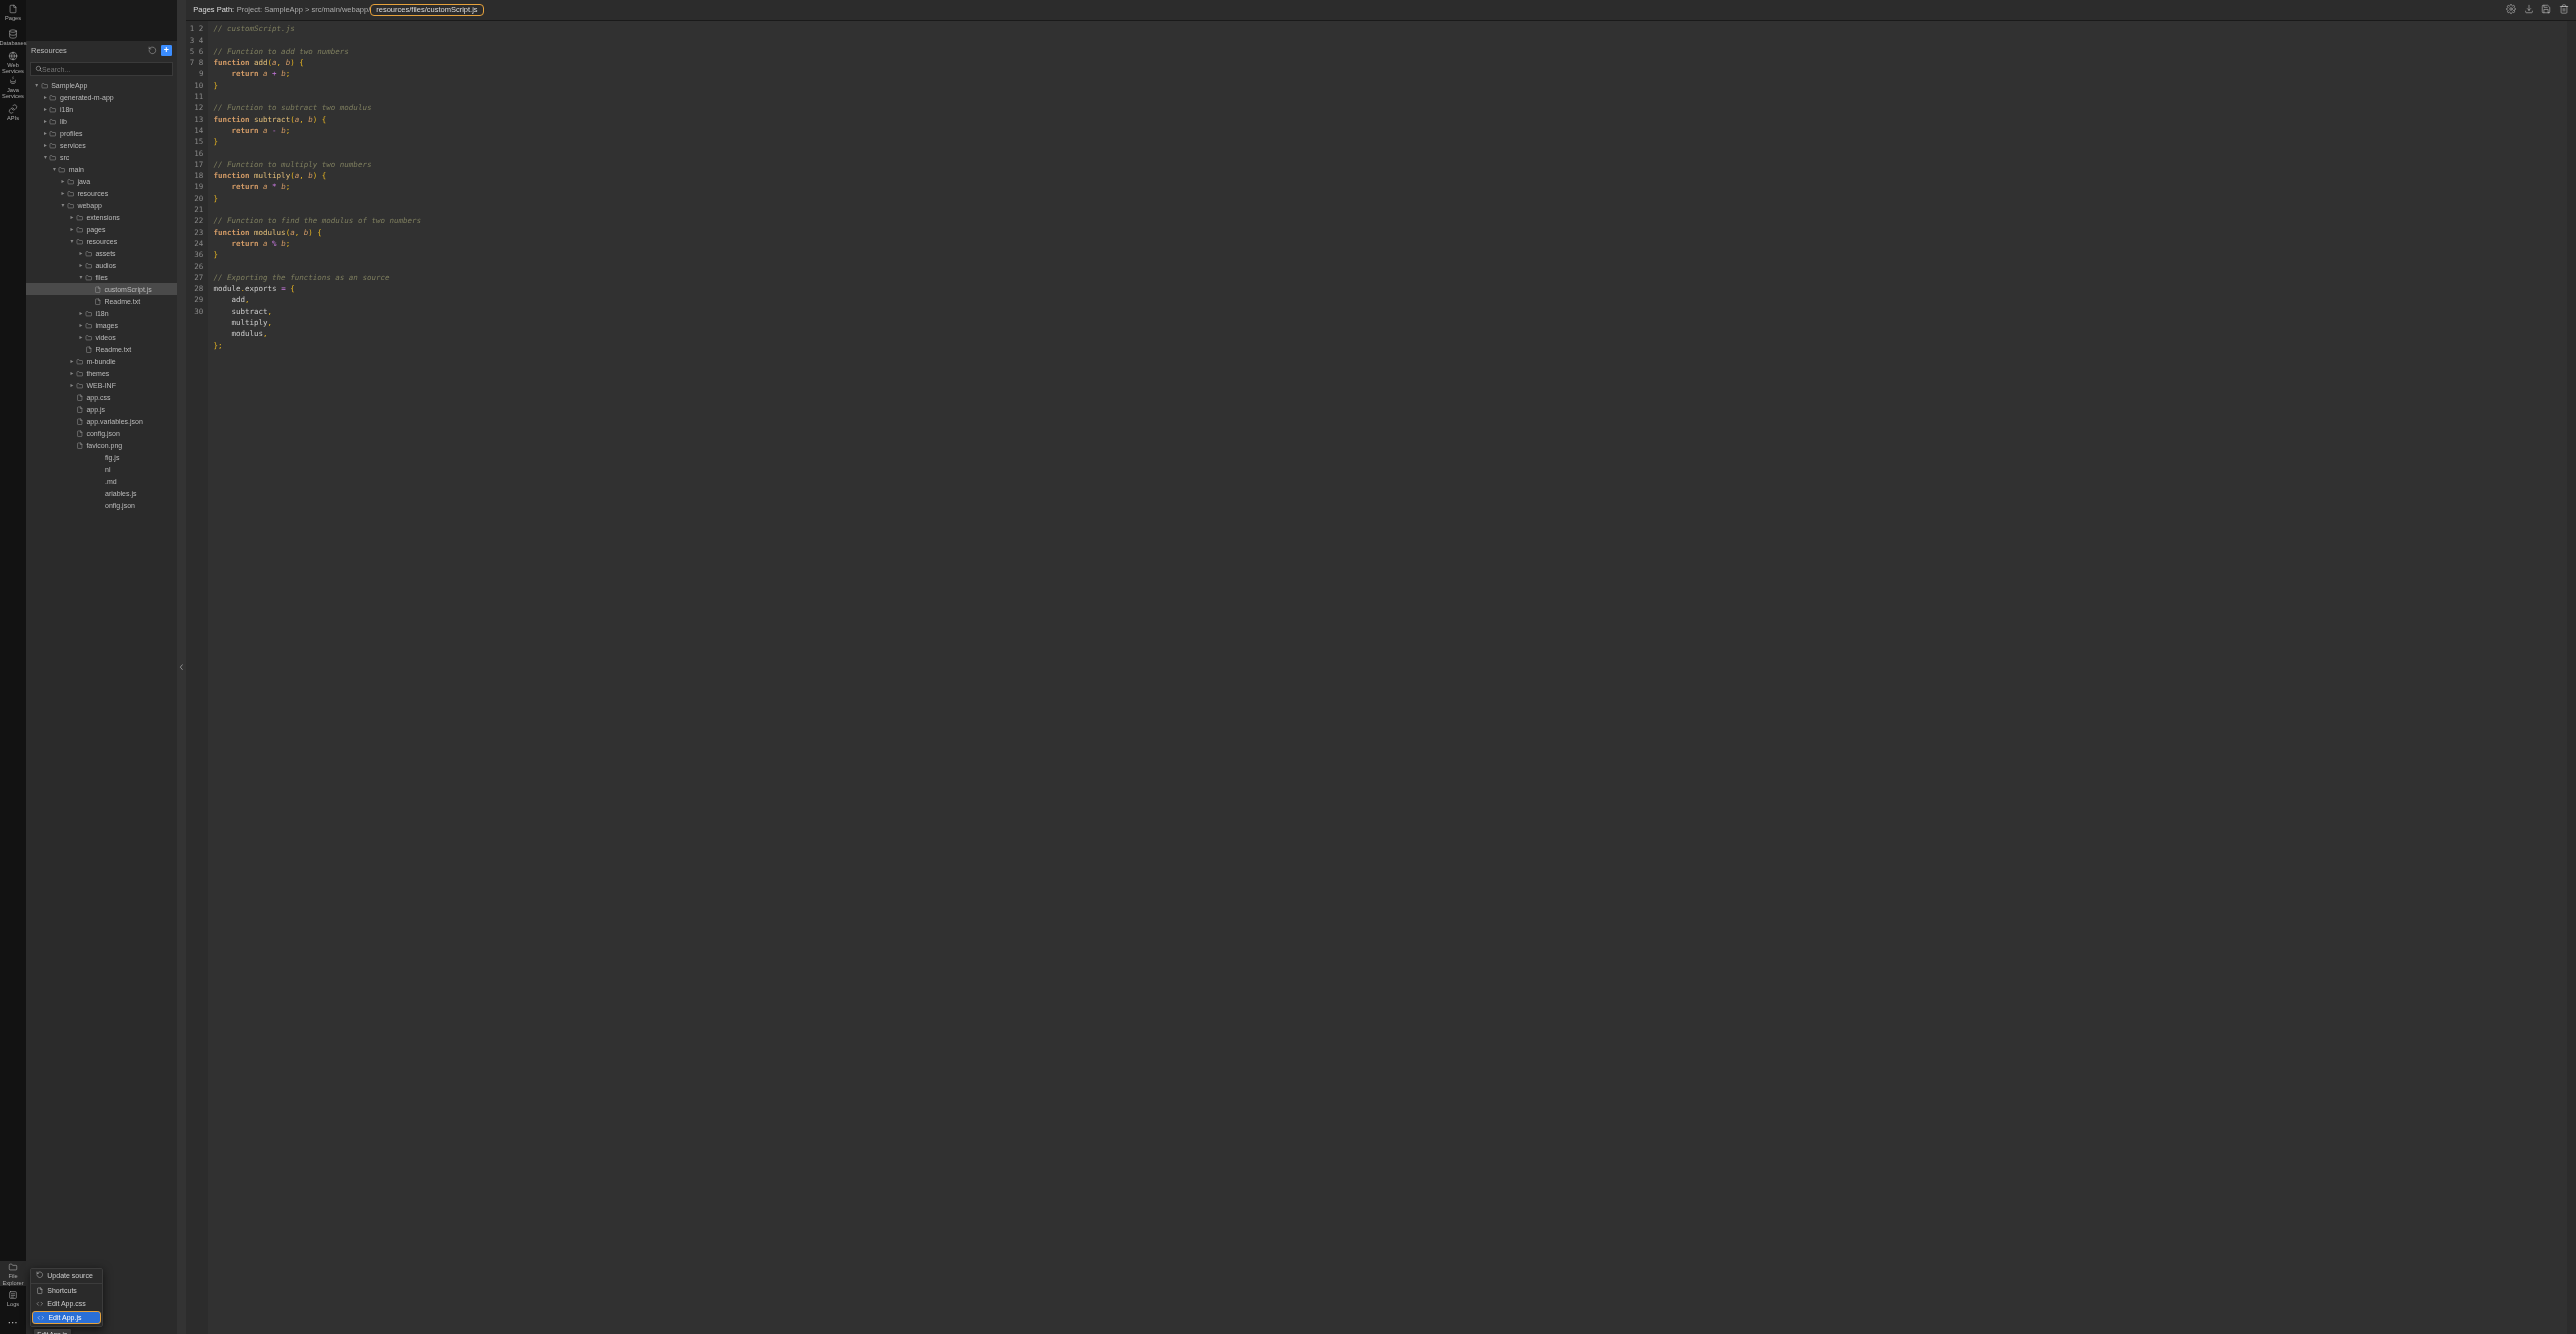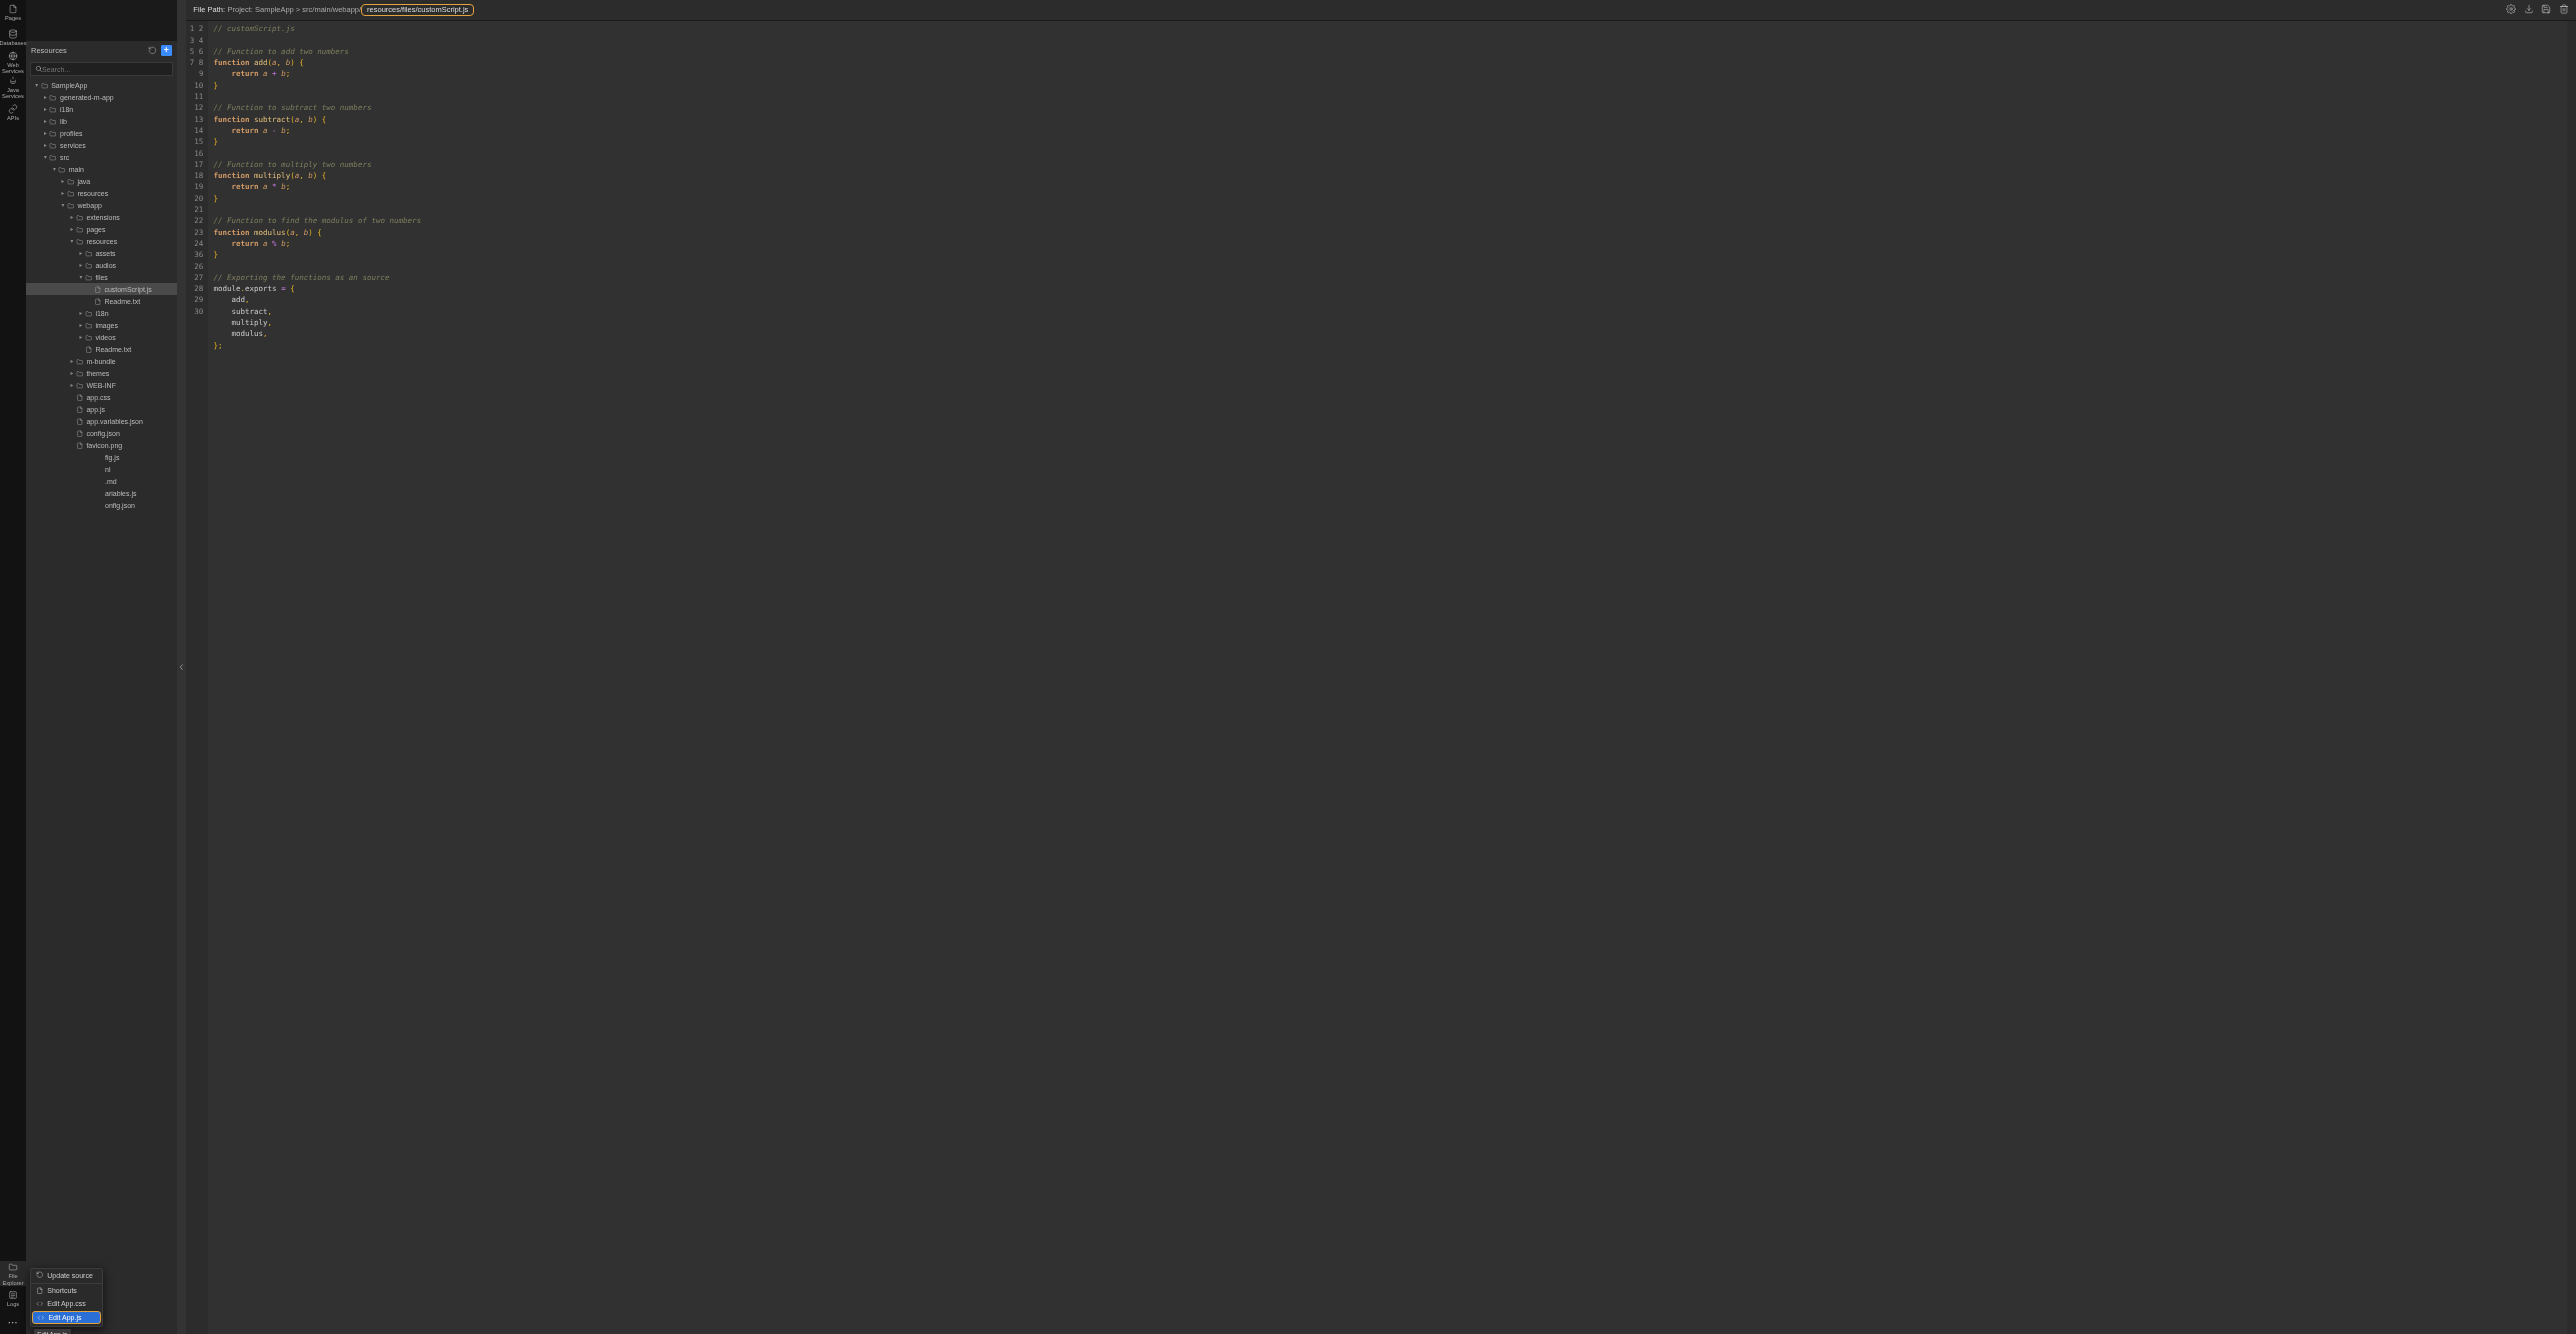--- a/index.html
+++ b/index.html
@@ -484,21 +484,21 @@
   </div>
 
   <div class="collapse-toggle">
     <svg width="5" height="6.3" viewBox="0 0 10 16">
         <path d="M7 2 2 8l5 6"></path>
       </svg>
   </div>
 
   <div class="editor-area">
     <div class="path-bar">
-      <span class="label">File Path:</span>
+      <span class="label">Pages Path:</span>
       <span>Project: SampleApp &gt; src/main/webapp/</span>
       <span class="path-highlight">resources/files/customScript.js</span>
       <div class="path-actions">
         <span><svg viewBox="0 0 24 24">
               <circle cx="12" cy="12" r="3"></circle>
               <path d="M19.4 15a1.7 1.7 0 0 0 .3 1.8l.1.1a2 2 0 1 1-2.8 2.8l-.1-.1a1.7 1.7 0 0 0-1.8-.3 1.7 1.7 0 0 0-1 1.5V21a2 2 0 0 1-4 0v-.1a1.7 1.7 0 0 0-1-1.5 1.7 1.7 0 0 0-1.8.3l-.1.1a2 2 0 1 1-2.8-2.8l.1-.1a1.7 1.7 0 0 0 .3-1.8 1.7 1.7 0 0 0-1.5-1H3a2 2 0 0 1 0-4h.1a1.7 1.7 0 0 0 1.5-1 1.7 1.7 0 0 0-.3-1.8l-.1-.1a2 2 0 1 1 2.8-2.8l.1.1a1.7 1.7 0 0 0 1.8.3 1.7 1.7 0 0 0 1-1.5V3a2 2 0 0 1 4 0v.1a1.7 1.7 0 0 0 1 1.5 1.7 1.7 0 0 0 1.8-.3l.1-.1a2 2 0 1 1 2.8 2.8l-.1.1a1.7 1.7 0 0 0-.3 1.8 1.7 1.7 0 0 0 1.5 1H21a2 2 0 0 1 0 4h-.1a1.7 1.7 0 0 0-1.5 1z"></path>
             </svg></span>
         <span><svg viewBox="0 0 24 24">
               <path d="M12 3v12m0 0 4-4m-4 4-4-4M4 17v2a2 2 0 0 0 2 2h12a2 2 0 0 0 2-2v-2"></path>
             </svg></span>
@@ -543,21 +543,21 @@
 29
 30
 </div>
       <div class="code" id="code"><span class="tok-comment">// customScript.js</span>
 
 <span class="tok-comment">// Function to add two numbers</span>
 <span class="tok-keyword">function</span> <span class="tok-func">add</span><span class="tok-punc">(</span><span class="tok-param">a</span><span class="tok-punc">,</span> <span class="tok-param">b</span><span class="tok-punc">)</span> <span class="tok-punc">{</span>
     <span class="tok-keyword">return</span> <span class="tok-param">a</span> <span class="tok-op">+</span> <span class="tok-param">b</span><span class="tok-punc">;</span>
 <span class="tok-punc">}</span>
 
-<span class="tok-comment">// Function to subtract two numbers</span>
+<span class="tok-comment">// Function to subtract two modulus</span>
 <span class="tok-keyword">function</span> <span class="tok-func">subtract</span><span class="tok-punc">(</span><span class="tok-param">a</span><span class="tok-punc">,</span> <span class="tok-param">b</span><span class="tok-punc">)</span> <span class="tok-punc">{</span>
     <span class="tok-keyword">return</span> <span class="tok-param">a</span> <span class="tok-op">-</span> <span class="tok-param">b</span><span class="tok-punc">;</span>
 <span class="tok-punc">}</span>
 
 <span class="tok-comment">// Function to multiply two numbers</span>
 <span class="tok-keyword">function</span> <span class="tok-func">multiply</span><span class="tok-punc">(</span><span class="tok-param">a</span><span class="tok-punc">,</span> <span class="tok-param">b</span><span class="tok-punc">)</span> <span class="tok-punc">{</span>
     <span class="tok-keyword">return</span> <span class="tok-param">a</span> <span class="tok-op">*</span> <span class="tok-param">b</span><span class="tok-punc">;</span>
 <span class="tok-punc">}</span>
 
 <span class="tok-comment">// Function to find the modulus of two numbers</span>

